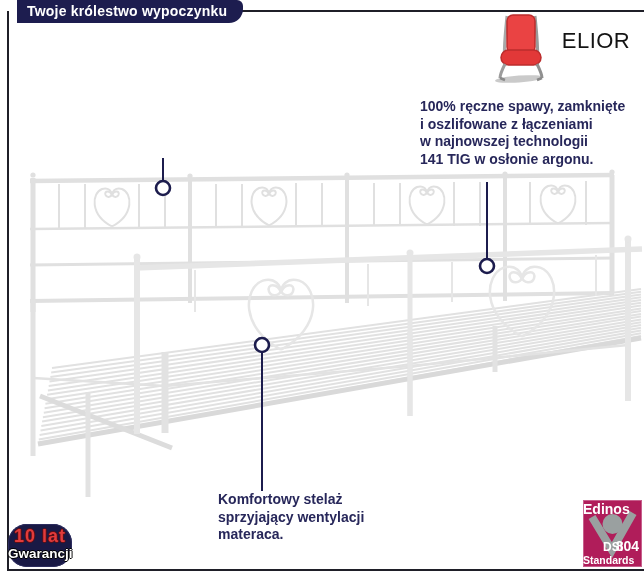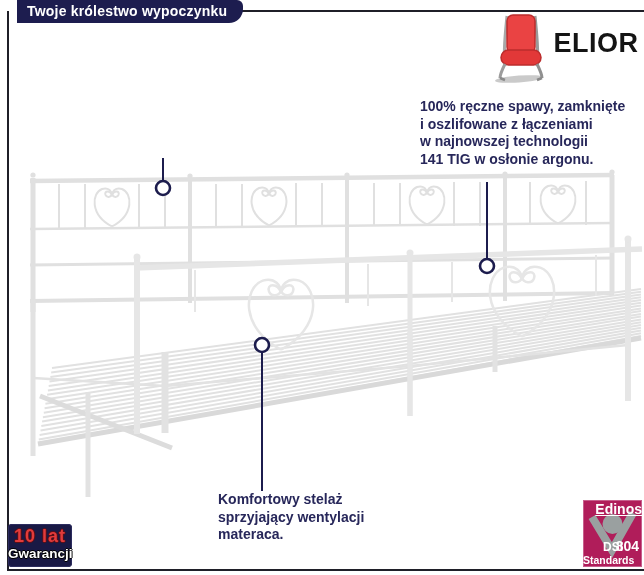--- a/index.html
+++ b/index.html
@@ -10,46 +10,46 @@
   .border-left{position:absolute;top:11px;left:7px;width:2px;bottom:4px;background:#1f1f28;}
   .border-bottom{position:absolute;bottom:4px;left:7px;right:0;height:2px;background:#1f1f28;}
   
   .banner{position:absolute;top:0;left:0;height:23px;background:#1d1d4f;color:#fff;
           font-size:14px;font-weight:700;line-height:23px;padding:0 16px 0 10px;
           border-radius:0 6px 14px 0;letter-spacing:.2px;z-index:6;margin-left:17px;}
   
   .brand{position:absolute;top:4px;right:2px;width:150px;height:80px;z-index:6;}
   .brand svg{position:absolute;left:0;top:2px;}
   .brand .brand-name{position:absolute;right:2px;top:24px;width:88px;text-align:center;
-          font-size:27px;font-weight:700;color:#141414;letter-spacing:.5px;}
+          font-size:22px;font-weight:400;color:#141414;letter-spacing:.5px;}
   
   .callout{position:absolute;color:#27275a;font-size:14px;font-weight:700;
            line-height:17.5px;white-space:pre-line;z-index:5;}
   .callout-steel{left:100px;top:85px;}
   .callout-welds{left:420px;top:98px;}
   .callout-slats{left:218px;top:491px;}
   
   .bed-layer{position:absolute;left:0;top:0;z-index:1;}
   .pointer-layer{position:absolute;left:0;top:0;z-index:4;pointer-events:none;}
   
   .badge-guarantee{position:absolute;left:8px;top:524px;width:64px;height:43px;
-      background:#191945;border-radius:4px;z-index:7;text-align:center;
+      background:#191945;border-radius:19px;z-index:7;text-align:center;
       box-shadow:0 0 0 1px #2c2c5e inset;}
   .badge-guarantee .value{display:block;margin-top:3px;font-size:18px;font-weight:800;
       color:#e23b3b;letter-spacing:1px;line-height:19px;
       text-shadow:1px 0 0 #5c0f16,-1px 0 0 #5c0f16,0 1px 0 #5c0f16,0 -1px 0 #5c0f16;}
   .badge-guarantee .label{display:block;font-size:13.5px;font-weight:700;color:#ffffff;
       line-height:16px;
       text-shadow:1px 0 0 #000,-1px 0 0 #000,0 1px 0 #000,0 -1px 0 #000;}
   
   .badge-standards{position:absolute;left:583px;top:500px;width:59px;height:67px;
       background:#b01d5a;z-index:7;box-shadow:0 0 0 1px #c75f8c inset;}
   .badge-standards svg{position:absolute;left:0;top:0;}
-  .badge-standards .brand-line{position:absolute;top:1px;left:0;right:0;text-align:right;
-      color:#fff;font-size:14px;font-weight:800;text-decoration:underline;}
+  .badge-standards .brand-line{position:absolute;top:1px;left:0;right:0;text-align:left;
+      color:#fff;font-size:14px;font-weight:800;}
   .badge-standards .left-code{position:absolute;left:20px;bottom:13px;color:#fff;
       font-size:12px;font-weight:800;}
   .badge-standards .right-code{position:absolute;right:3px;bottom:13px;color:#fff;
       font-size:14px;font-weight:800;}
   .badge-standards .bottom-line{position:absolute;bottom:1px;left:0;right:16px;text-align:center;
       color:#fff;font-size:10.5px;font-weight:800;}
 </style>
 </head>
 <body>
 

